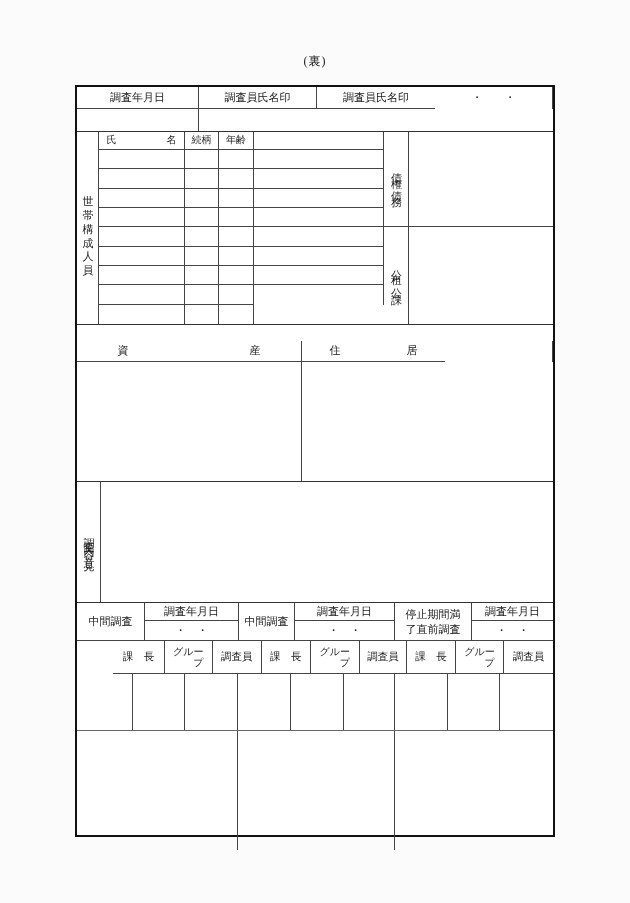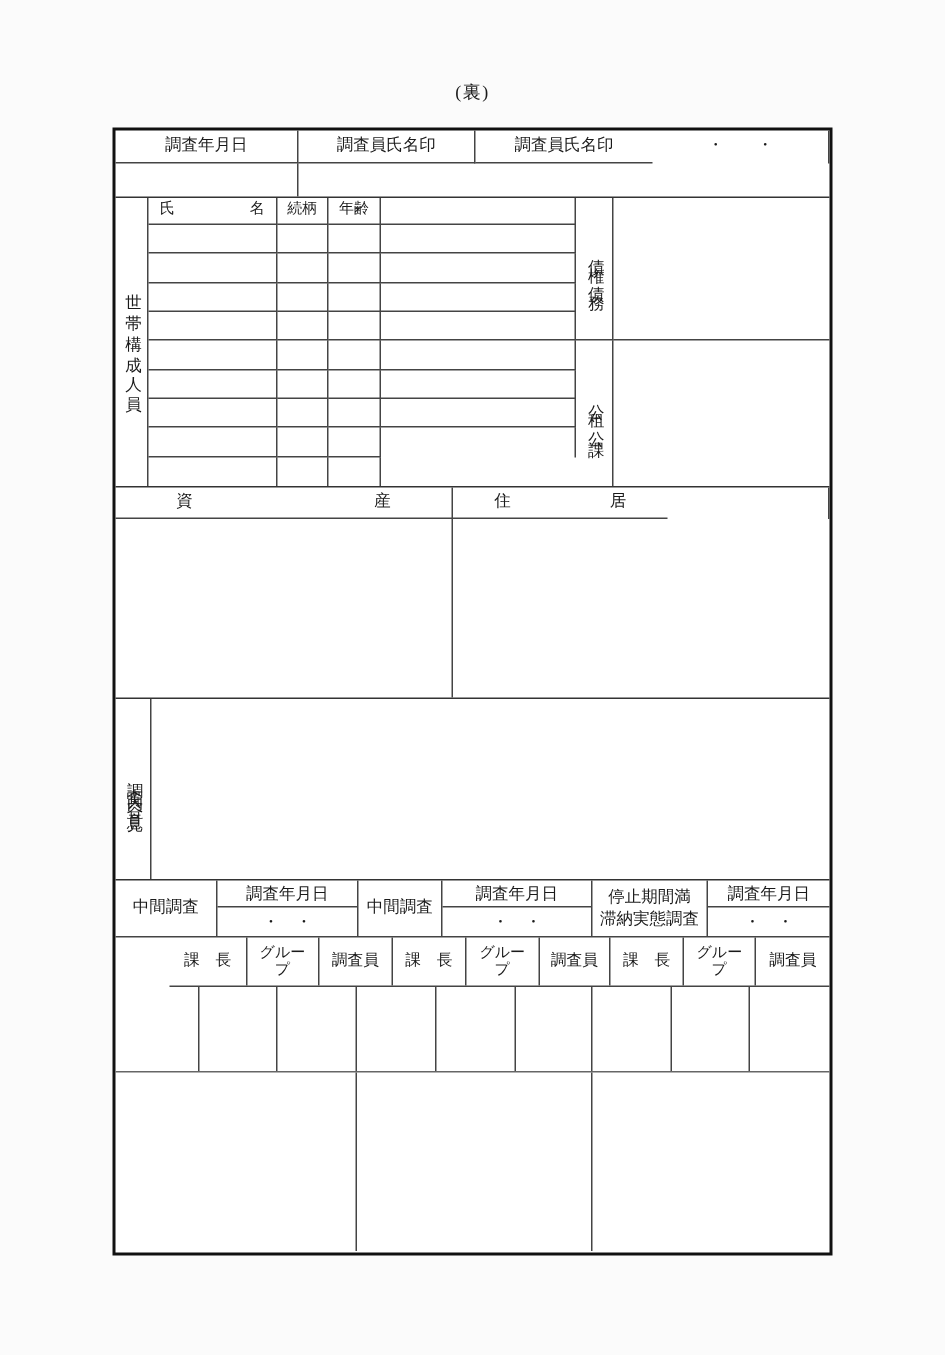--- a/index.html
+++ b/index.html
@@ -60,21 +60,21 @@
     font-size: 11px;
     line-height: 1;
   }
   .ls14 { letter-spacing: 14px; }
   .ls6  { letter-spacing: 6px; }
   .ls4  { letter-spacing: 4px; }
 
   
   .s3 { height: 141px; display: grid;
         grid-template-columns: 225px 143px 108px;
-        grid-template-rows: 21px 119px; }
+        grid-template-rows: 21px 119px; margin-top: 16px; }
 
   
   .s4 { height: 121px; display: flex; }
   .s4-side { width: 24px; }
   .s4-body { flex: 1; }
 
   
   .s5 { height: 248px; }
   .s5r1 { height: 38px; display: flex; border-bottom: 1px solid #444; }
   .s5r1 > div { height: 100%; }
@@ -82,21 +82,21 @@
              text-align: center; font-size: 11px; white-space: pre-line;
              line-height: 1.3; }
   .datebox { display: flex; flex-direction: column; }
   .datebox .dl { height: 18px; border-bottom: 1px solid #444;
                  display: flex; align-items: center; justify-content: center;
                  font-size: 11px; }
   .datebox .dv { flex: 1; display: flex; align-items: center; justify-content: center;
                  font-size: 11px; }
   .s5r2 { height: 33px; display: flex; border-bottom: 1px solid #444; margin-left: 36px; }
   .s5r2 .cell { font-size: 10.5px; }
-  .s5r2 .grp { font-size: 10px; line-height: 1.15; }
+  .s5r2 .grp { font-size: 10px; line-height: 1.15; text-align: right; }
   .s5r3 { height: 57px; display: flex; border-bottom: 1px solid #666; }
   .s5r4 { height: 119px; display: flex; }
 
   .w56 { width: 56px; } .w52 { width: 52px; } .w53 { width: 53px; }
   .w51 { width: 51px; }
   .w68 { width: 68px; } .w94 { width: 94px; } .w100 { width: 100px; }
   .w77 { width: 77px; } .w81 { width: 81px; }
   .w161 { width: 161px; } .w157 { width: 157px; } .w158 { width: 158px; }
 </style>
 </head>
@@ -192,21 +192,21 @@
         <div class="datebox br w94">
           <div class="dl">調査年月日</div>
           <div class="dv">・　・</div>
         </div>
         <div class="g-title br w56">中間調査</div>
         <div class="datebox br w100">
           <div class="dl">調査年月日</div>
           <div class="dv">・　・</div>
         </div>
         <div class="g-title br w77">停止期間満
-滞納実態調査</div>
+了直前調査</div>
         <div class="datebox w81">
           <div class="dl">調査年月日</div>
           <div class="dv">・　・</div>
         </div>
       </div>
 
       <div class="s5r2">
         <div class="cell br w56">課　長</div>
         <div class="cell grp br w52">グルー
 プ</div>

